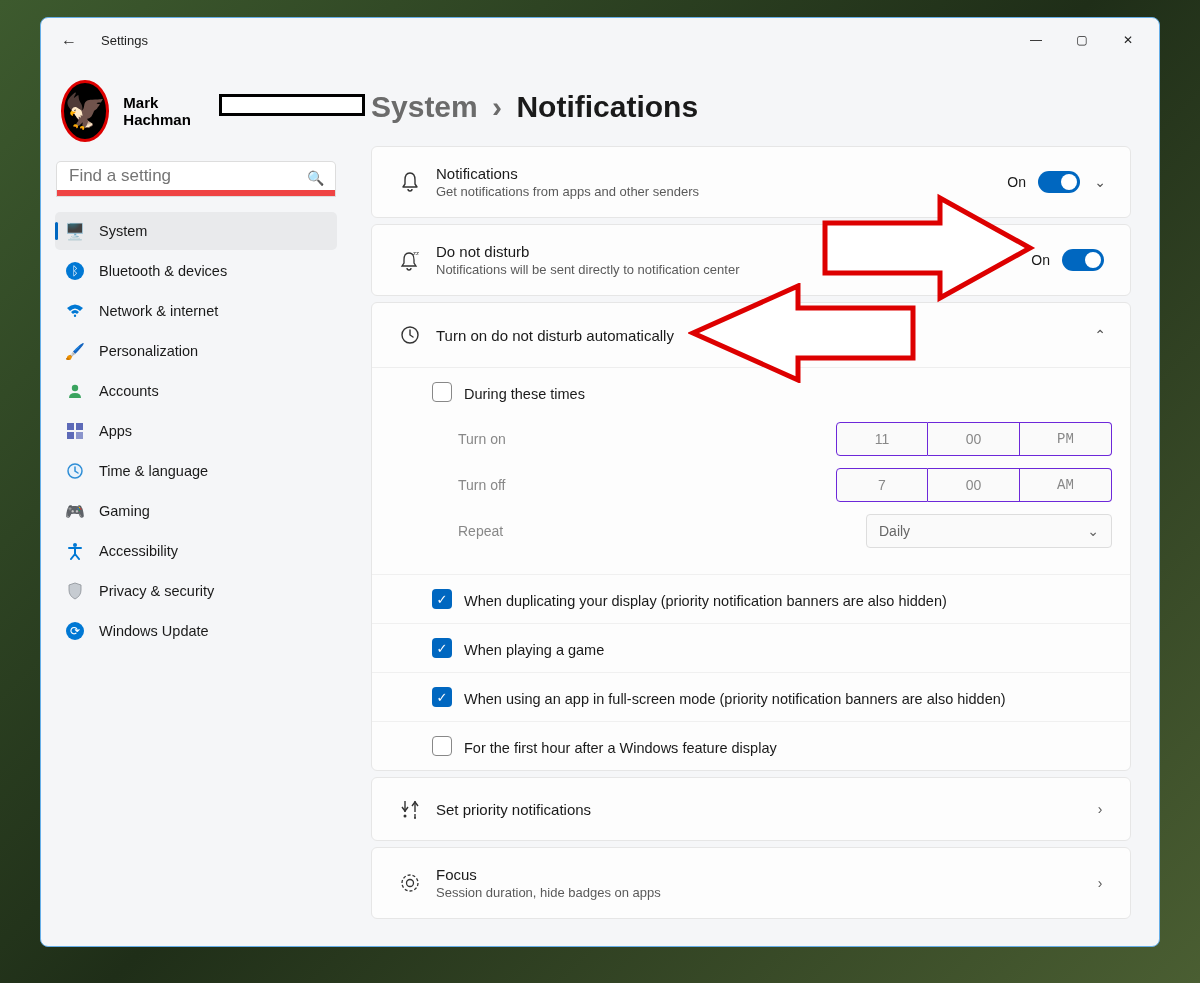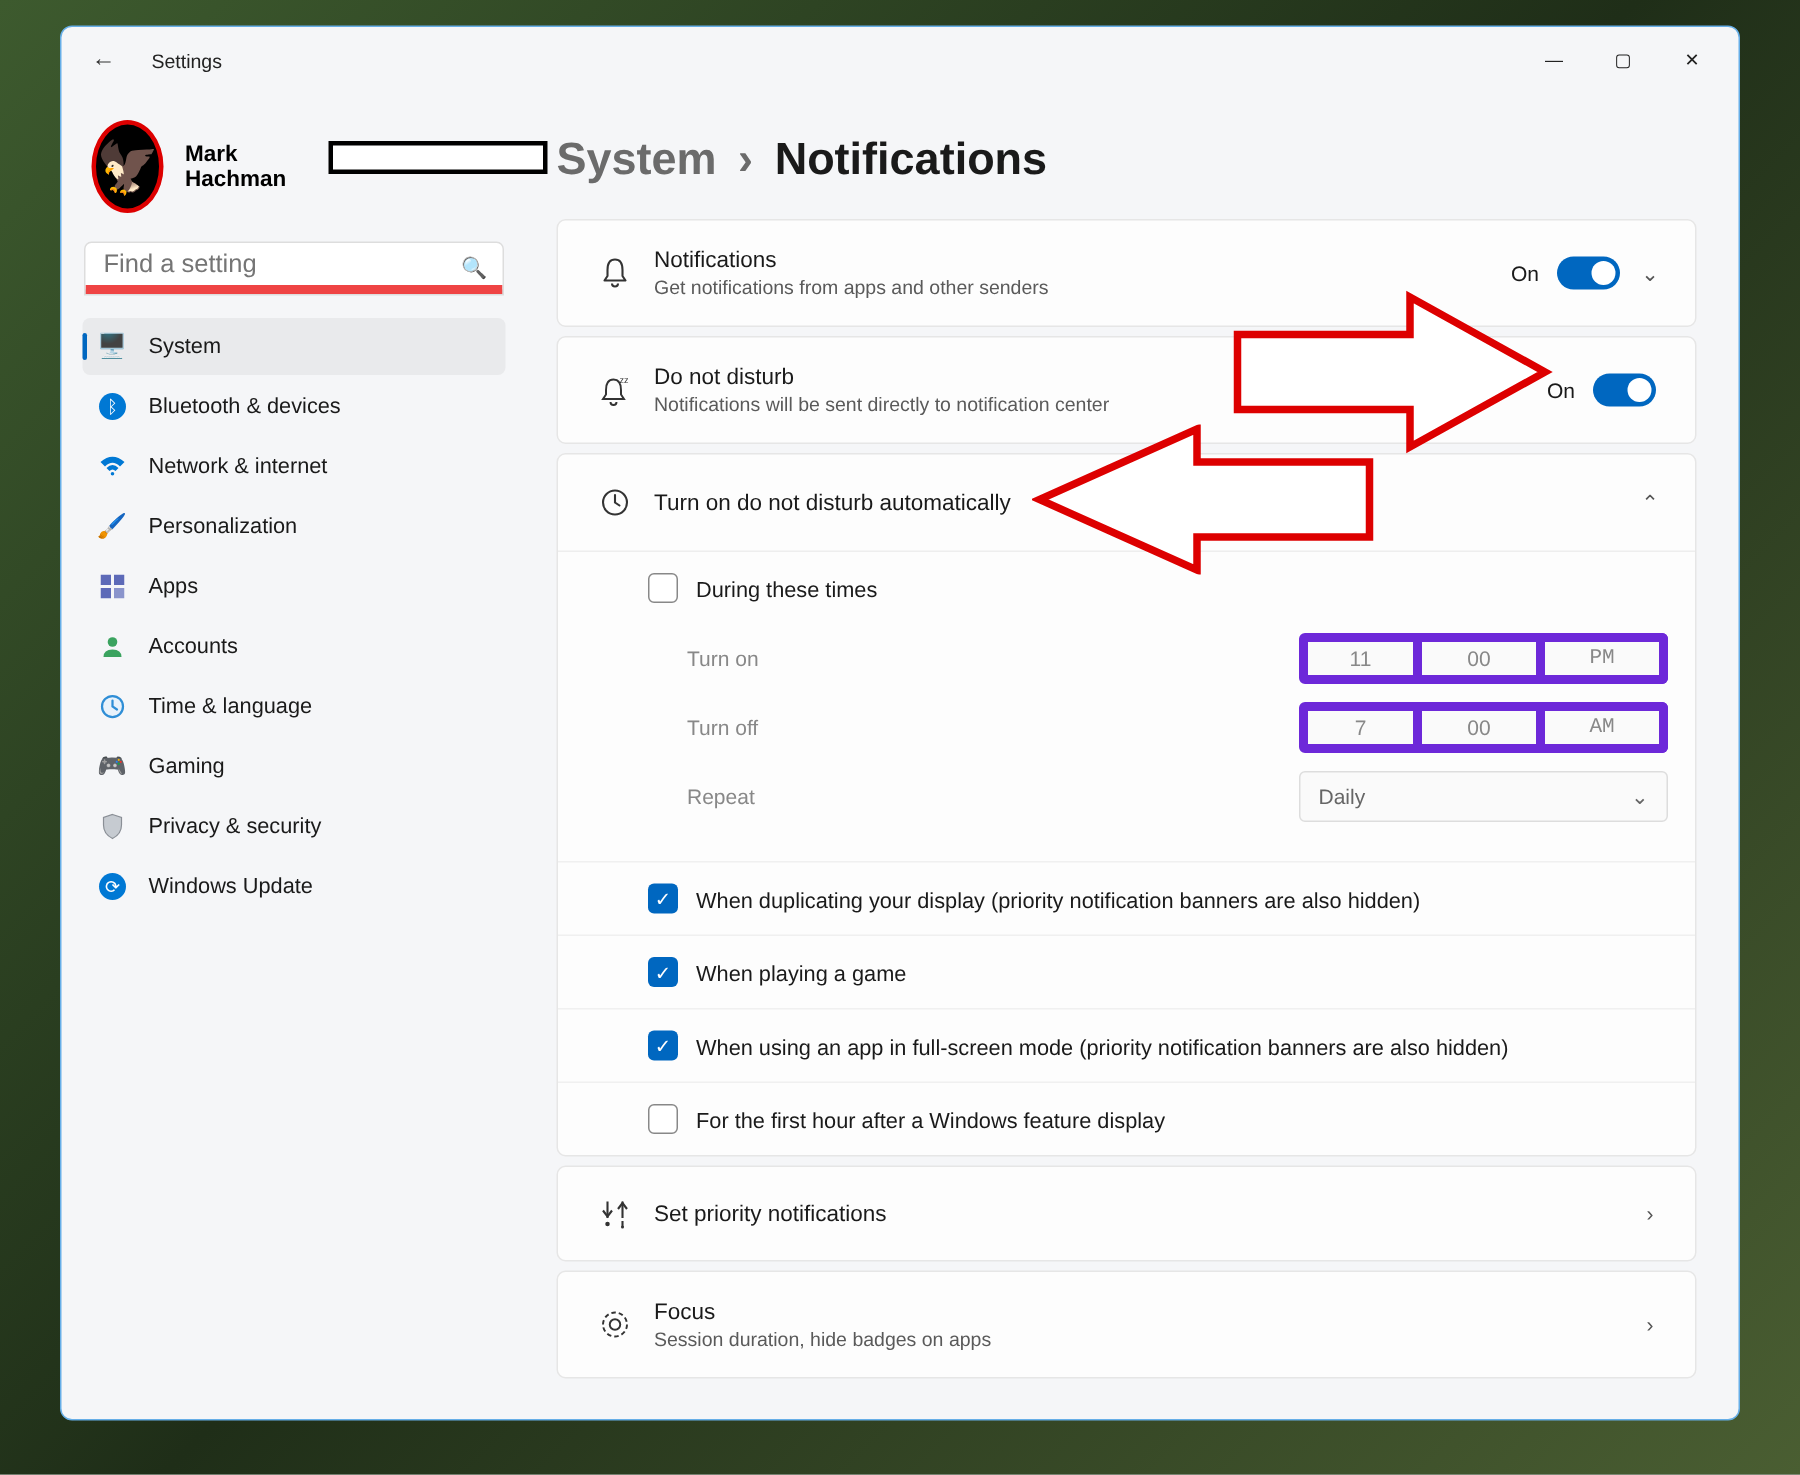--- a/index.html
+++ b/index.html
@@ -150,21 +150,21 @@
   .opt-label { font-size:14.5px; color:#1a1a1a;}
   .sched {
     padding: 6px 18px 14px 86px;
   }
   .sched-row {
     display:flex; align-items:center; margin-bottom:12px;
   }
   .sched-lbl { flex:1; font-size:14px; color:#888;}
   .time-group { display:flex; gap:0; }
   .time-box {
-    width:82px; height:34px; border:6px solid #6d28d9; background:#fafafa;
+    width:92px; height:34px; border:1px solid #6d28d9; background:#fafafa;
     display:flex; align-items:center; justify-content:center;
     font-size:14px; color:#888;
   }
   .time-box:first-child{border-radius:4px 0 0 4px;}
   .time-box:last-child{border-radius:0 4px 4px 0;font-family:Liberation Mono, monospace;}
   .time-box + .time-box { border-left:none;}
   .repeat-sel {
     width:246px; height:34px; border:1px solid #ddd; background:#fafafa;
     border-radius:4px; display:flex; align-items:center; padding:0 12px;
     font-size:14px; color:#666; justify-content:space-between;
@@ -218,51 +218,60 @@
                 <path d="M1 4 Q9 -3 17 4 L14 7 Q9 2 4 7 Z M5 8 Q9 4 13 8 L11 10 Q9 8 7 10 Z M9 13 A1.2 1.2 0 1 0 9 10.6 A1.2 1.2 0 0 0 9 13" fill="#0078d4"></path>
               </svg>
           </span>
           <span>Network &amp; internet</span>
         </div>
         <div class="nav-item">
           <span class="nav-icon">🖌️</span>
           <span>Personalization</span>
         </div>
         <div class="nav-item">
+          <span class="nav-icon" style="color:#3aa35f">
+            <svg width="16" height="16" viewBox="0 0 16 16">
+                <circle cx="8" cy="5" r="3.2" fill="#3aa35f"></circle>
+                <path d="M2 15 Q2 10 8 10 Q14 10 14 15 Z" fill="#3aa35f"></path>
+              </svg>
+          </span>
+          <span>Accounts</span>
+        </div>
+        <div class="nav-item">
           <span class="nav-icon" style="color:#5560b8">
             <svg width="16" height="16" viewBox="0 0 16 16">
                 <rect x="0" y="0" width="7" height="7" fill="#5d6ab8"></rect>
                 <rect x="9" y="0" width="7" height="7" fill="#5d6ab8"></rect>
                 <rect x="0" y="9" width="7" height="7" fill="#5d6ab8"></rect>
                 <rect x="9" y="9" width="7" height="7" fill="#8a94cc"></rect>
               </svg>
           </span>
           <span>Apps</span>
         </div>
         <div class="nav-item">
-          <span class="nav-icon" style="color:#3aa35f">
-            <svg width="16" height="16" viewBox="0 0 16 16">
-                <circle cx="8" cy="5" r="3.2" fill="#3aa35f"></circle>
-                <path d="M2 15 Q2 10 8 10 Q14 10 14 15 Z" fill="#3aa35f"></path>
-              </svg>
-          </span>
-          <span>Accounts</span>
-        </div>
-        <div class="nav-item">
           <span class="nav-icon">
             <svg width="18" height="18" viewBox="0 0 18 18">
                 <circle cx="9" cy="9" r="7" fill="#e8f2fb" stroke="#2f8ed6" stroke-width="1.5"></circle>
                 <path d="M9 5 L9 9 L12 11" stroke="#2f8ed6" stroke-width="1.5" fill="none" stroke-linecap="round"></path>
               </svg>
           </span>
           <span>Time &amp; language</span>
         </div>
         <div class="nav-item">
           <span class="nav-icon" style="color:#7a8a99">🎮</span>
           <span>Gaming</span>
+        </div>
+        <div class="nav-item">
+          <span class="nav-icon" style="color:#0078d4">
+            <svg width="18" height="18" viewBox="0 0 18 18">
+                <circle cx="9" cy="3" r="2" fill="#0078d4"></circle>
+                <path d="M3 6 L15 6 M9 6 L9 12 M9 12 L5 17 M9 12 L13 17" stroke="#0078d4" stroke-width="2" stroke-linecap="round"></path>
+              </svg>
+          </span>
+          <span>Accessibility</span>
         </div>
         <div class="nav-item">
           <span class="nav-icon" style="color:#8a8f96">
             <svg width="16" height="18" viewBox="0 0 16 18">
                 <path d="M8 1 L14 3 V8 Q14 14 8 17 Q2 14 2 8 V3 Z" fill="#c6cbd1" stroke="#8a8f96" stroke-width="0.8"></path>
               </svg>
           </span>
           <span>Privacy &amp; security</span>
         </div>
         <div class="nav-item">

